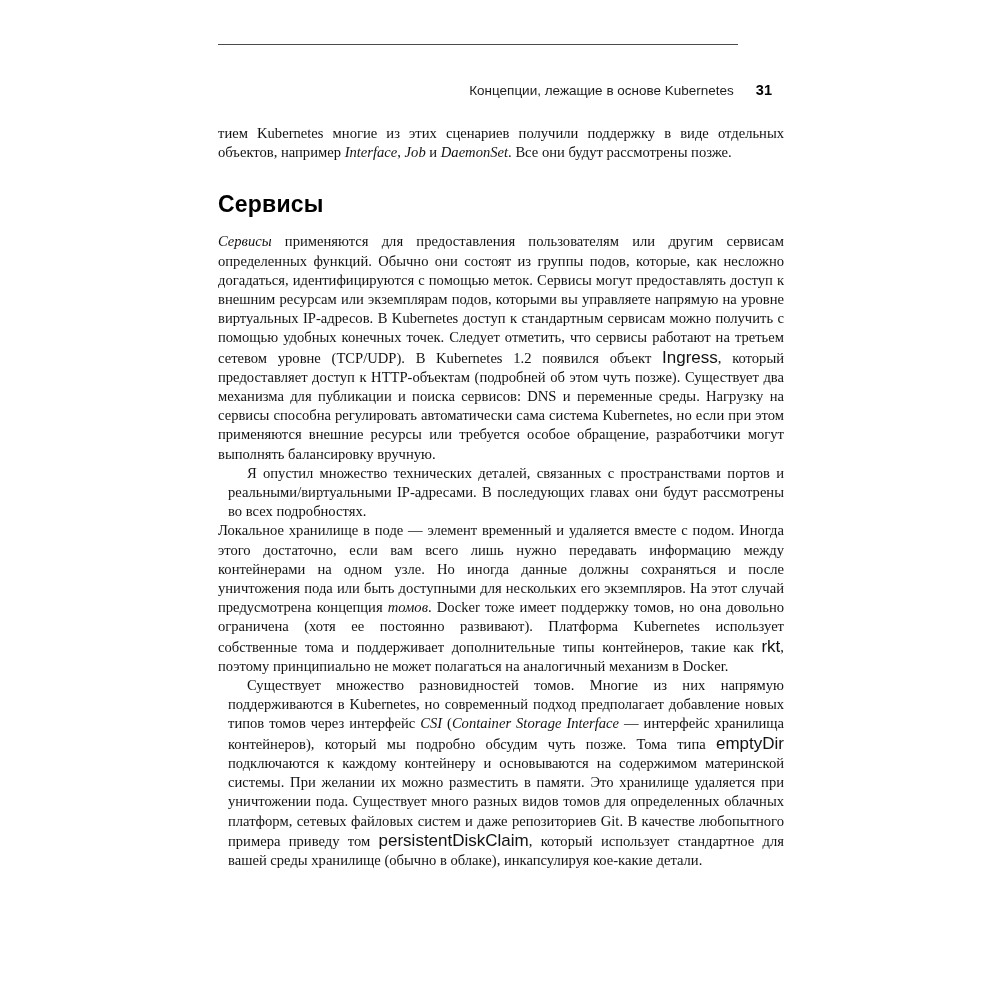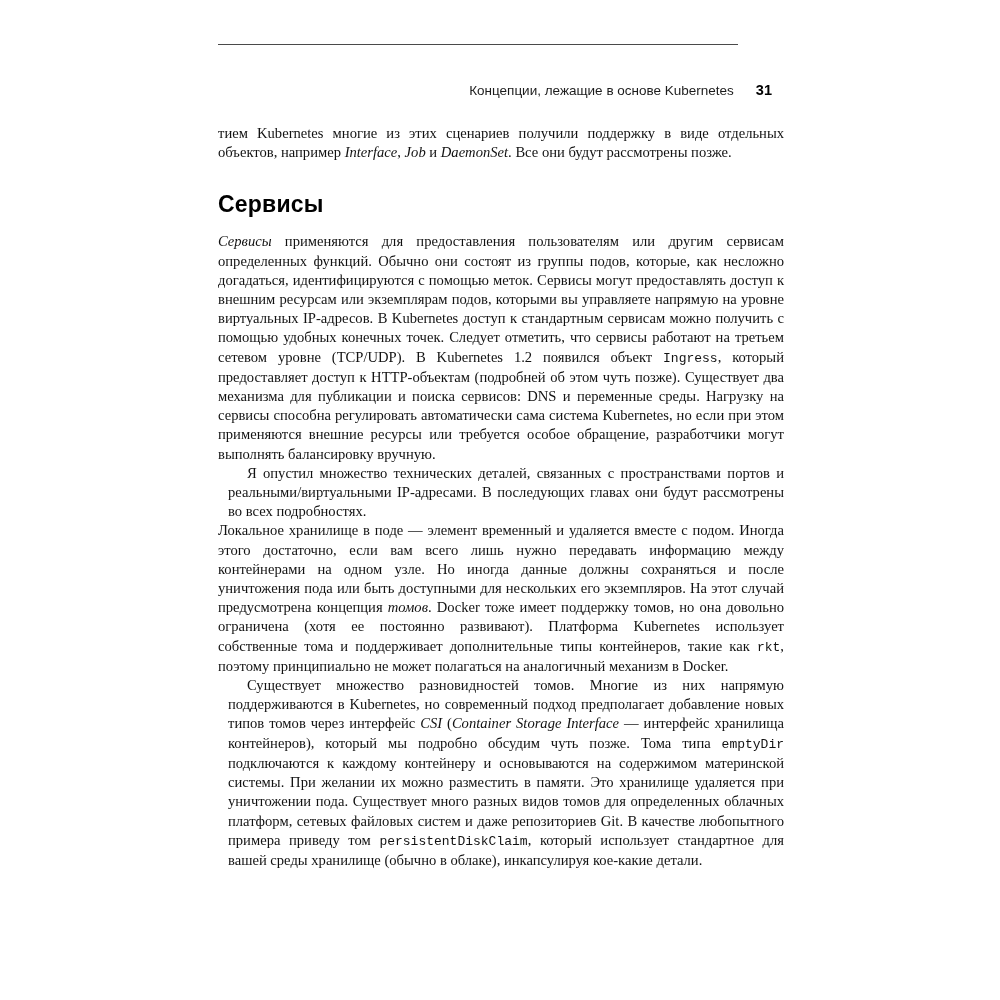--- a/index.html
+++ b/index.html
@@ -63,22 +63,22 @@
     font-weight: bold;
     font-size: 23px;
     color: #000;
     margin: 29px 0 14px 0;
     letter-spacing: 0.2px;
   }
   main.content em {
     font-style: italic;
   }
   main.content code {
-    font-family: Liberation Mono, monospace;
-    font-size: 13px;
+    font-family: Liberation Sans, sans-serif;
+    font-size: 17px;
     font-style: normal;
   }
 </style>
 </head>
 <body>
 
 <div class="page">
   <div class="text-col">
 
     <header>

